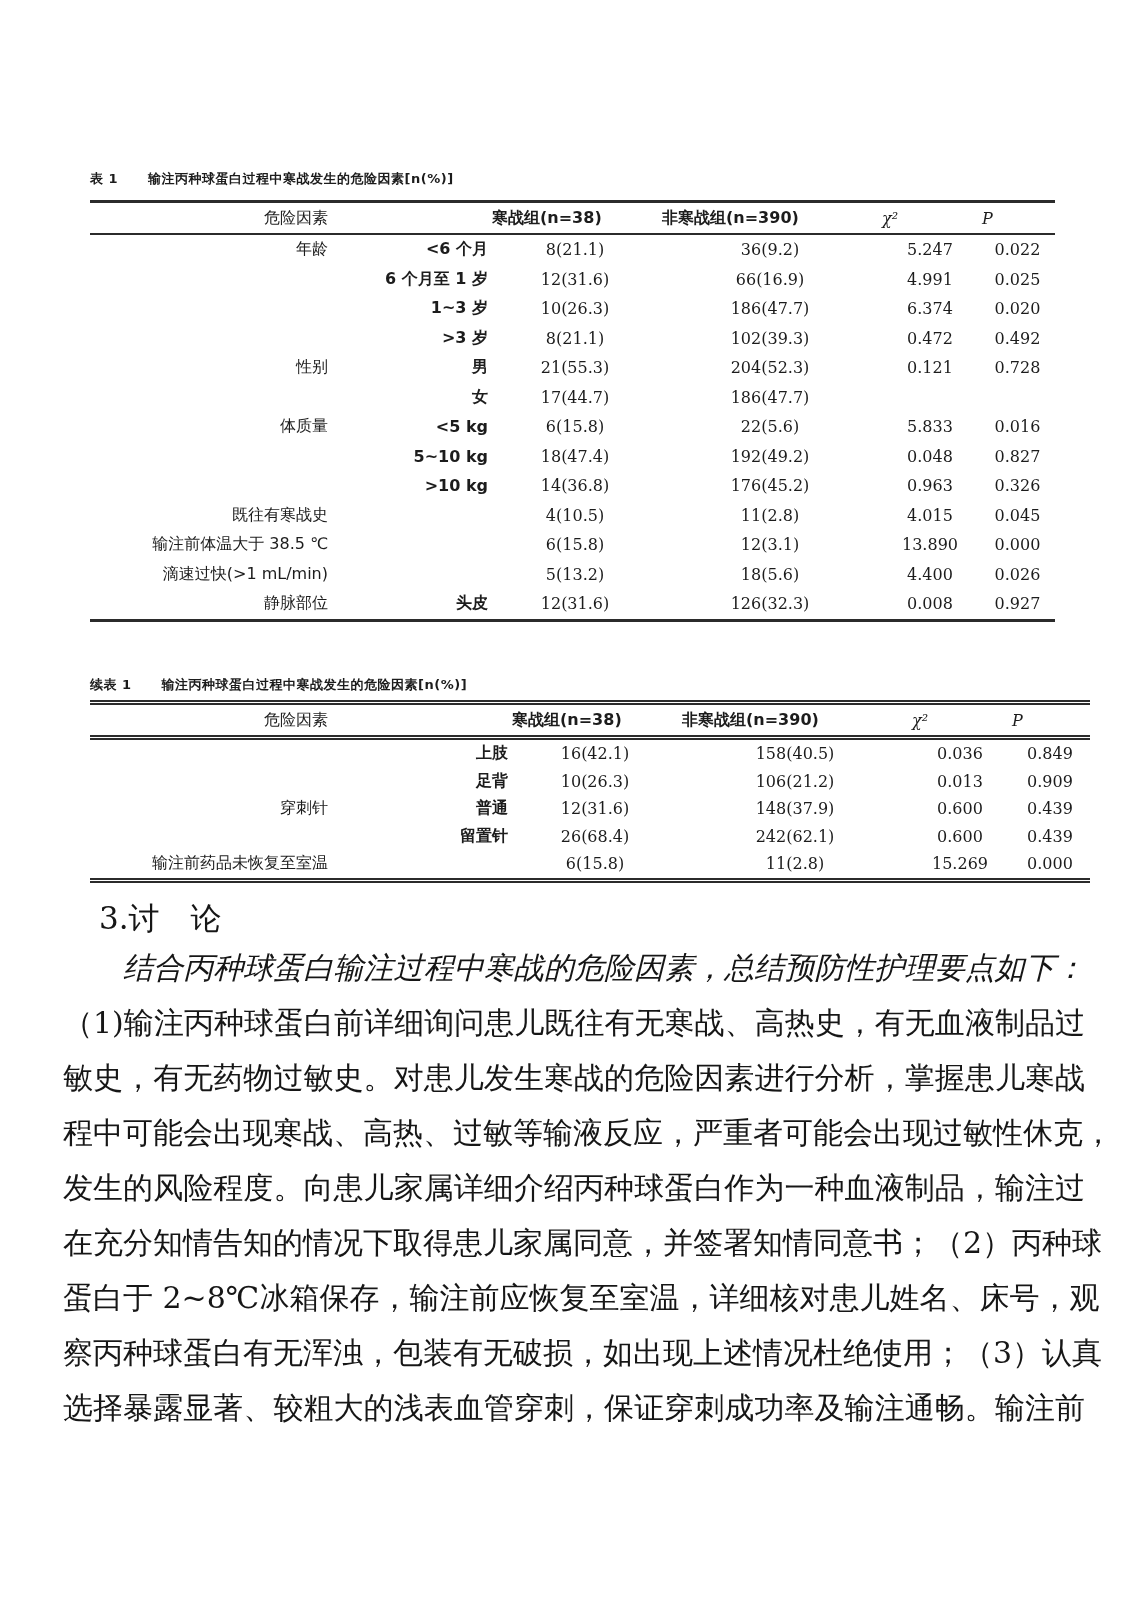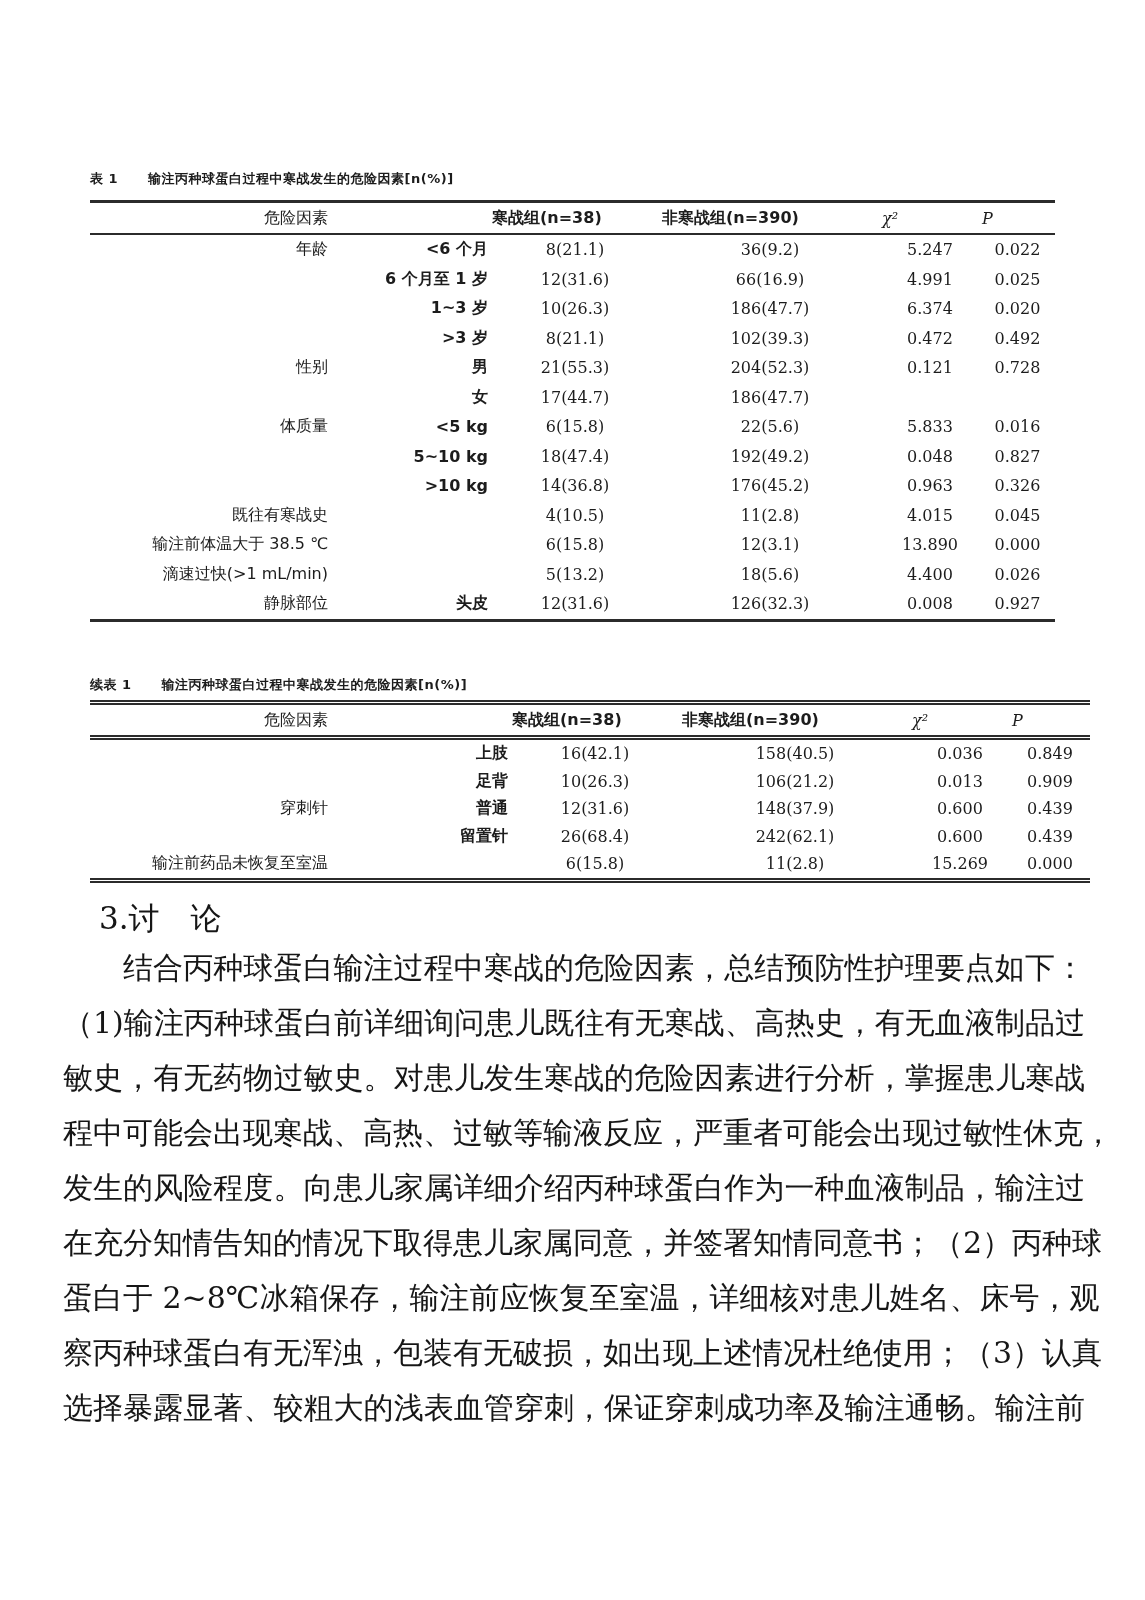--- a/index.html
+++ b/index.html
@@ -91,21 +91,21 @@
   .para-line {
     font-size: 30px;
     line-height: 55px;
     height: 55px;
     font-family: "DejaVu Serif", serif;
     color: #161616;
     text-align: justify;
     text-align-last: justify;
     white-space: nowrap;
   }
-  .para-line.indent-line { text-indent: 2em; }
+  .para-line.indent-line { text-indent: 2em; font-style: italic; }
 </style>
 </head>
 <body>
 
 <div class="caption" id="caption1">
   <span class="cap-label">表 1</span><span>输注丙种球蛋白过程中寒战发生的危险因素[n(%)]</span>
 </div>
 
 <table class="risk-table" id="table1">
   <colgroup>

